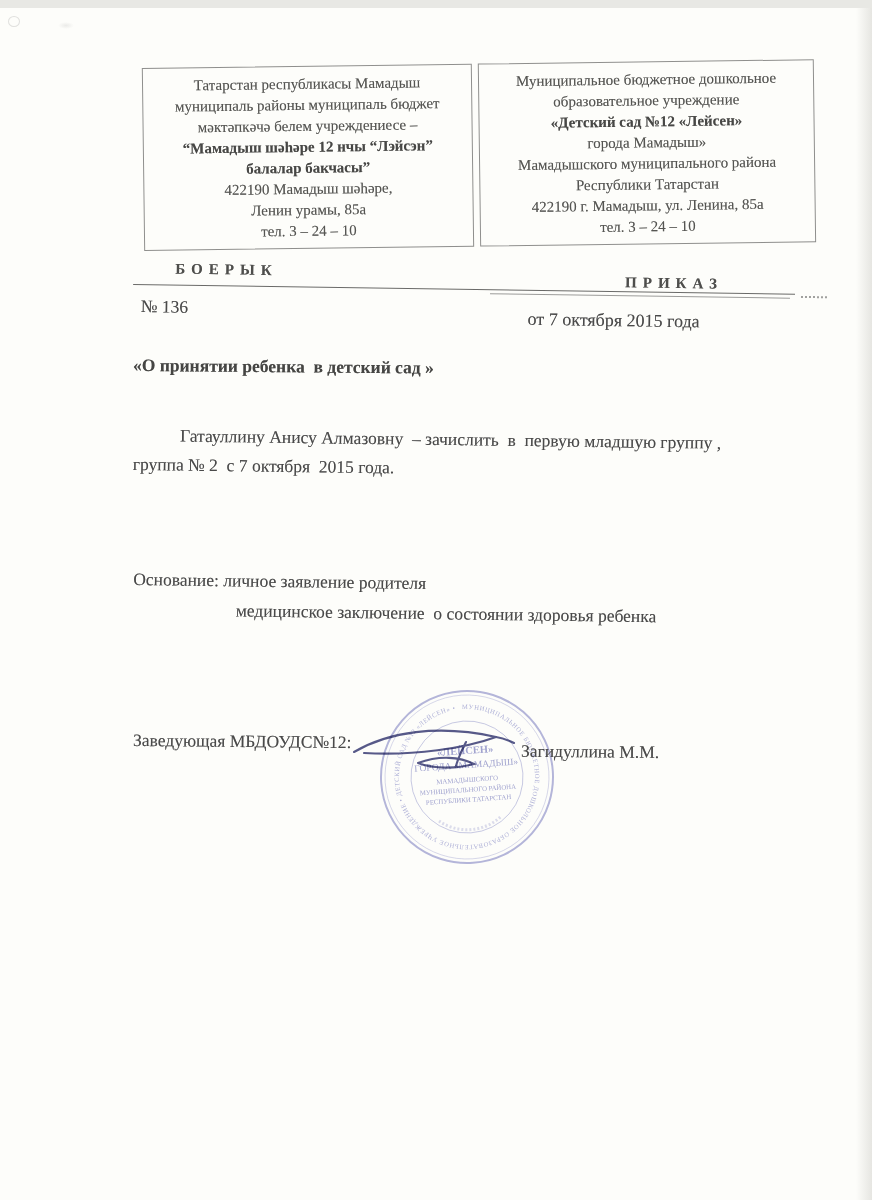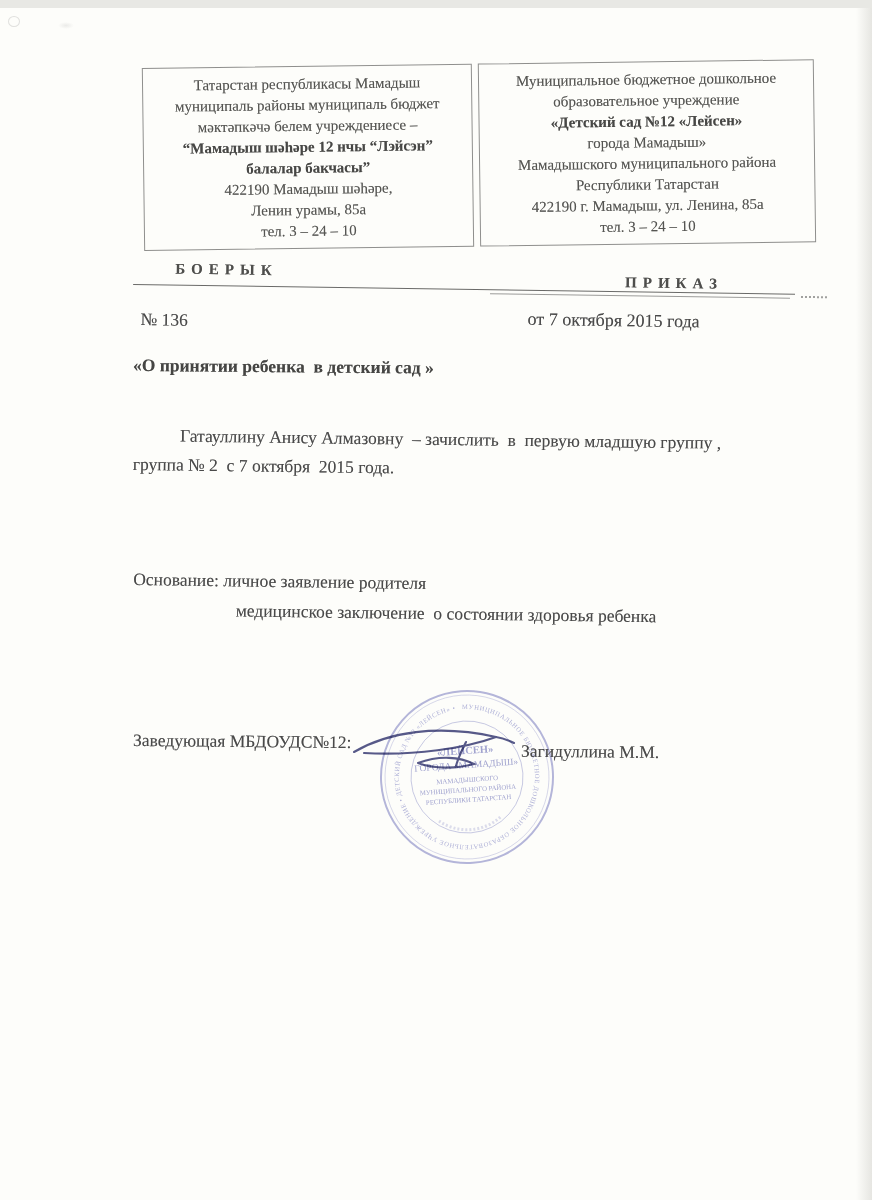--- a/index.html
+++ b/index.html
@@ -57,21 +57,21 @@
     font-weight: bold; font-size: 15px; letter-spacing: 6px; color: #4e4e4c;
   }
   .oh-right-title {
     position: absolute; left: 492px; top: 7px;
     font-weight: bold; font-size: 15px; letter-spacing: 6px; color: #4e4e4c;
   }
   .oh-rule  { margin-top: 4px; width: 662px; border-top: 1.6px solid #6a6a68; }
   .oh-rule2 { margin-left: 357px; margin-top: 3px; width: 300px; border-top: 1px solid #9c9c9a; }
   .oh-dots  { position: absolute; left: 668px; top: 26px; width: 26px; border-top: 2px dotted #a0a09e; }
   .oh-row { position: relative; margin-top: 4px; height: 30px; }
-  .oh-number { position: absolute; left: 8px; top: 16px; font-size: 17.5px; }
+  .oh-number { position: absolute; left: 8px; top: 3px; font-size: 17.5px; }
   .oh-date   { position: absolute; left: 395px; top: 10px; font-size: 18px; }
 
   
   .doc-title {
     position: absolute; left: 133px; top: 347px;
     font-size: 17.5px; font-weight: bold; color: #454543;
     transform: rotate(0.5deg); transform-origin: left center;
   }
 
   

